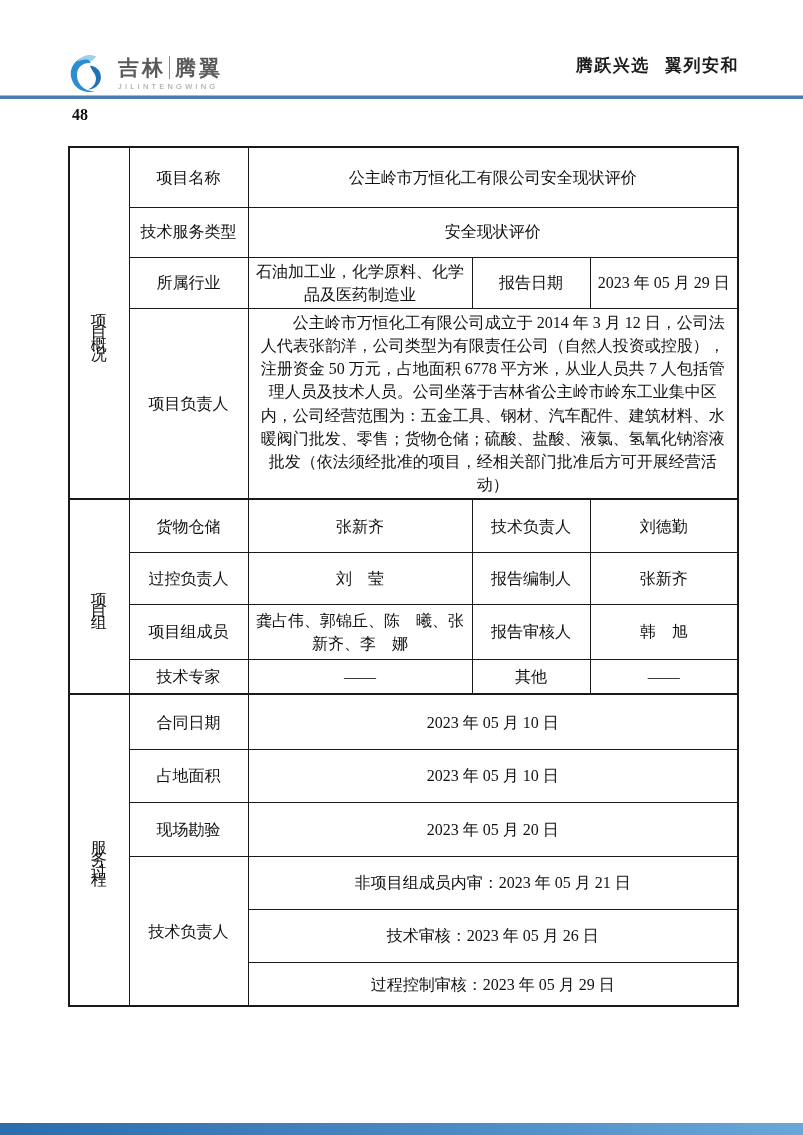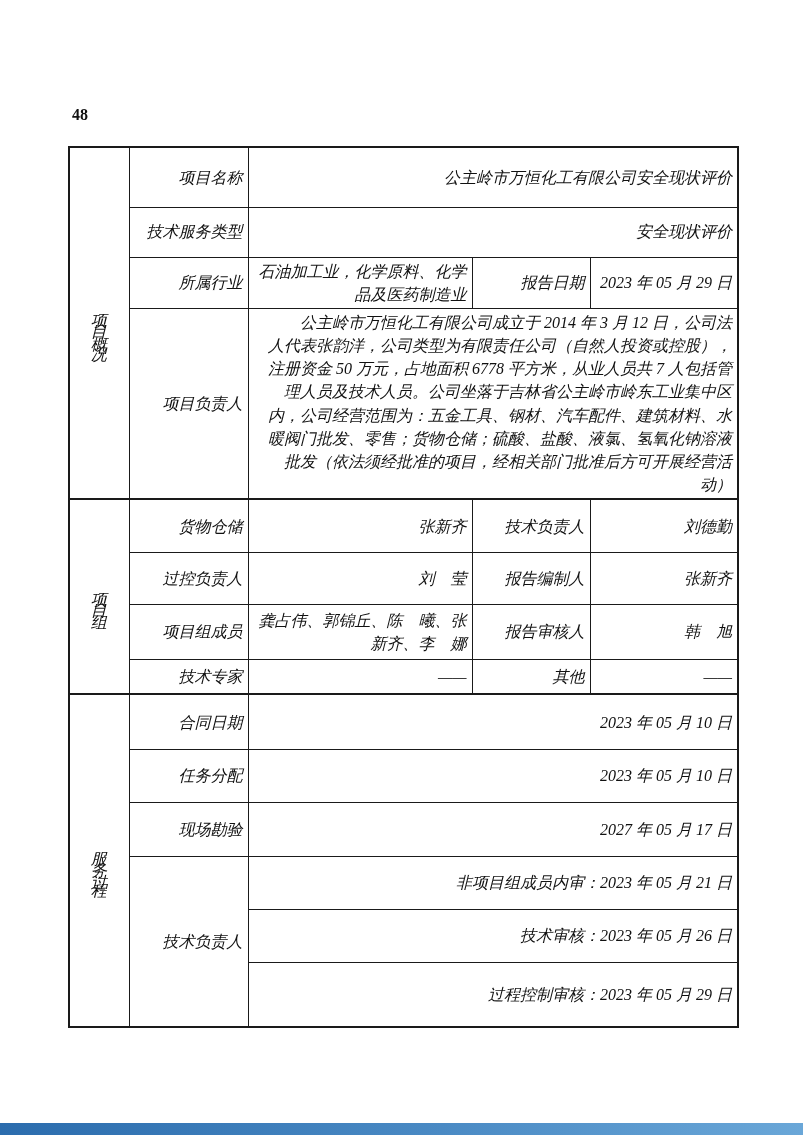--- a/index.html
+++ b/index.html
@@ -25,41 +25,56 @@
   .hdr-rule { position:absolute; left:0; top:95px; width:803px; height:3px;
               background:#4a7db6; border-top:1px solid #9dbcdd; }
 
   .page-number { position:absolute; left:72px; top:106px; font-size:16px; font-weight:bold; }
 
   
   .tbl { position:absolute; left:68px; top:146px; width:669px;
          border-collapse:collapse; table-layout:fixed;
          border:2.5px solid #1a1a1a; }
   .tbl td { border:1px solid #1a1a1a; font-size:16px; line-height:1.45;
-            text-align:right; vertical-align:middle; padding:2px 5px;
-            overflow:hidden;font-style:italic; }
+            text-align:center; vertical-align:middle; padding:2px 5px;
+            overflow:hidden; }
   .tbl tr.sec td { border-top:2px solid #1a1a1a; }
 
   .vlabel { font-size:17px; }
   .vlabel div { writing-mode:vertical-lr; text-orientation:upright;
                 letter-spacing:11px; margin:0 auto; }
 
   .brief { text-align:justify; text-indent:2em; line-height:22px;
            font-size:15.5px; padding:7px 9px 8px 9px; vertical-align:top; }
   .nowrapsm { white-space:nowrap; font-size:15px; padding:2px 1px; }
   .leftval { text-align:left; padding-left:12px; }
 
   .footer-bar { position:absolute; left:0; bottom:0; width:803px; height:12px;
                 background:linear-gradient(90deg,#2b6cad 0%,#4a8ac4 55%,#6aa7d8 100%); }
 </style>
 </head>
 <body>
 
 <div class="page">
 
+  <div class="hdr">
+    <div class="logo">
+      <svg class="logo-mark" viewBox="0 0 48 48" aria-hidden="true">
+        <path fill="#2f8dcf" d="M22 5 C10 7 3 18 6 29 C9 40 20 46 31 43 C21 43 13 36 12 27 C11 17 18 11 27 12 C25 8 23 5 22 5 Z"></path>
+        <path fill="#1f72b8" d="M26 15 C33 15 39 21 38 29 C37 36 31 41 24 41 C33 37 35 28 30 22 C28 19 27 17 26 15 Z"></path>
+        <path fill="#9ed0ee" d="M12 11 C16 4 26 1 33 5 L28 10 C23 7 16 8 12 11 Z"></path>
+      </svg>
+      <div class="logo-text">
+        <div class="logo-cn"><span class="l1">吉林</span><span class="l2">腾翼</span></div>
+        <div class="logo-en">JILINTENGWING</div>
+      </div>
+    </div>
+    <div class="slogan">腾跃兴选 翼列安和</div>
+    <div class="hdr-rule"></div>
+  </div>
 
   <div class="page-number">48</div>
 
   <table class="tbl">
     <colgroup>
       <col style="width:60px">
         <col style="width:119px">
         <col style="width:224px">
       <col style="width:118px">
         <col style="width:148px">
@@ -117,34 +132,34 @@
     </tr>
 
     <tr class="sec" style="height:55px">
       <td rowspan="6" class="vlabel">
             <div>服务过程</div>
           </td>
       <td>合同日期</td>
       <td colspan="3" class="leftval">2023 年 05 月 10 日</td>
     </tr>
     <tr style="height:53px">
-      <td>任务分配</td>
+      <td>占地面积</td>
       <td colspan="3" class="leftval">2023 年 05 月 10 日</td>
     </tr>
     <tr style="height:54px">
       <td>现场勘验</td>
-      <td colspan="3" class="leftval">2027 年 05 月 17 日</td>
+      <td colspan="3" class="leftval">2023 年 05 月 20 日</td>
     </tr>
     <tr style="height:53px">
       <td rowspan="3">技术负责人</td>
       <td colspan="3" class="leftval">非项目组成员内审：2023 年 05 月 21 日</td>
     </tr>
     <tr style="height:53px">
       <td colspan="3" class="leftval">技术审核：2023 年 05 月 26 日</td>
     </tr>
-    <tr style="height:65px">
+    <tr style="height:44px">
       <td colspan="3" class="leftval">过程控制审核：2023 年 05 月 29 日</td>
     </tr>
   </tbody>
     </table>
 
   <div class="footer-bar"></div>
 </div>
 
 </body></html>

